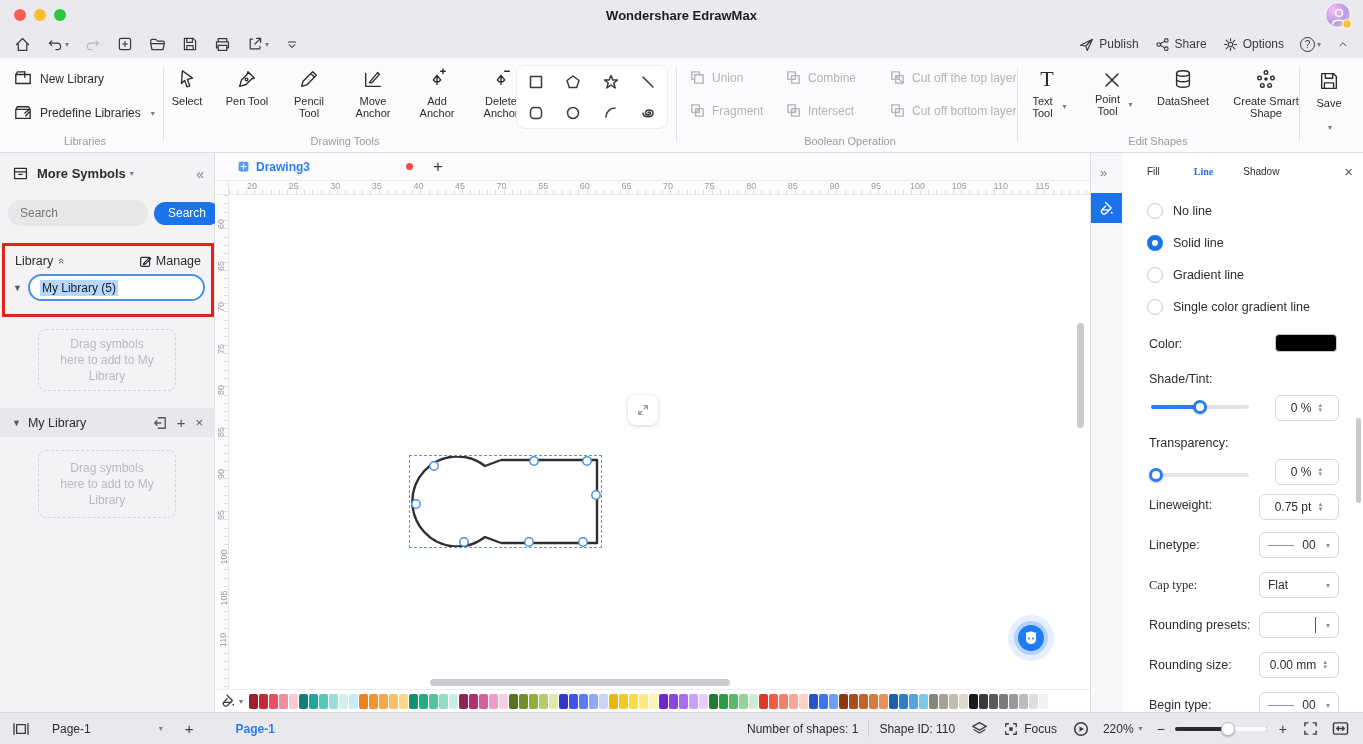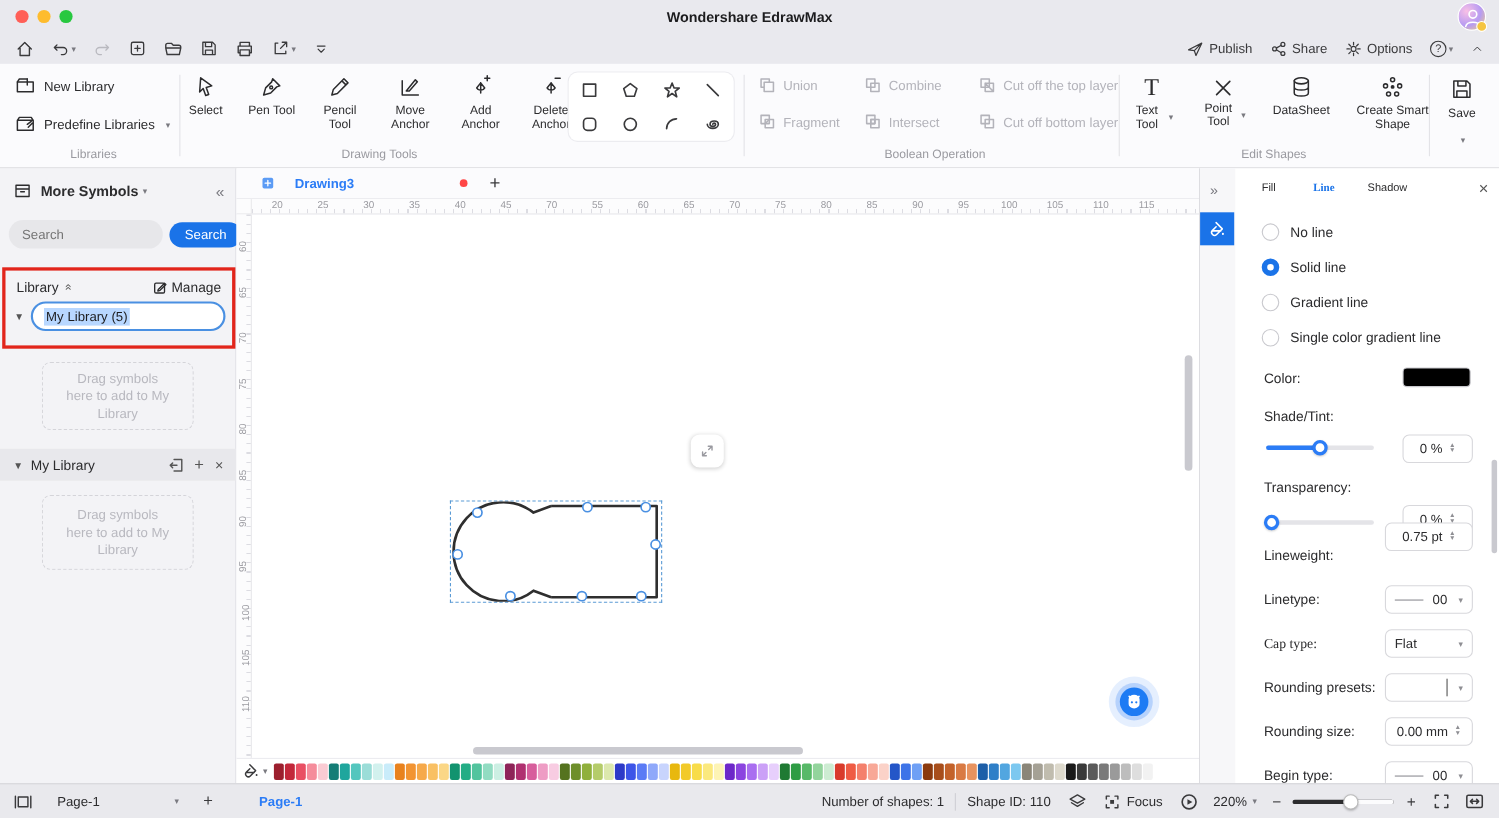--- a/index.html
+++ b/index.html
@@ -461,21 +461,21 @@
     </span>
   </div>
 
   <div class="dropzone r" style="left:38px;top:297px;width:138px;height:68px;">
     <span>Drag symbols here to add to My Library</span>
   </div>
 </div>
 
 <div class="r" id="canvas">
   <div id="tabrow" class="r">
-    <span class="flex" style="margin-left:22px;gap:18px;">
+    <span class="flex" style="margin-left:22px;gap:6px;">
       <svg class="ic" width="13" height="13" viewBox="0 0 16 16" style="color:#2b7cf6">
           <rect x="2" y="2" width="12" height="12" rx="2" fill="#5b9bf5" stroke="none"></rect>
           <path d="M5,8 h6 M8,5 v6" style="stroke:#fff"></path>
         </svg>
       <span style="color:#2b7cf6;font-weight:bold;">Drawing3</span>
     </span>
     <span style="width:7px;height:7px;border-radius:50%;background:#ff4646;margin-left:96px;"></span>
     <span style="font-size:17px;color:#3a3a3c;margin-left:20px;">+</span>
   </div>
 
@@ -707,21 +707,21 @@
     </div>
   <div class="r spin" style="left:184px;top:306px;width:64px;">
       <span>0 %</span>
       <span class="arrows">
         <span>▲</span>
         <span>▼</span>
       </span>
     </div>
 
   <div class="r rp-lbl" style="left:58px;top:345px;">Lineweight:</div>
-  <div class="r spin" style="left:168px;top:322px;width:80px;">
+  <div class="r spin" style="left:168px;top:341px;width:80px;">
       <span>0.75 pt</span>
       <span class="arrows">
         <span>▲</span>
         <span>▼</span>
       </span>
     </div>
 
   <div class="r rp-lbl" style="left:58px;top:385px;">Linetype:</div>
   <div class="r dd" style="left:168px;top:379px;width:80px;">
       <span class="lineglyph"></span>

